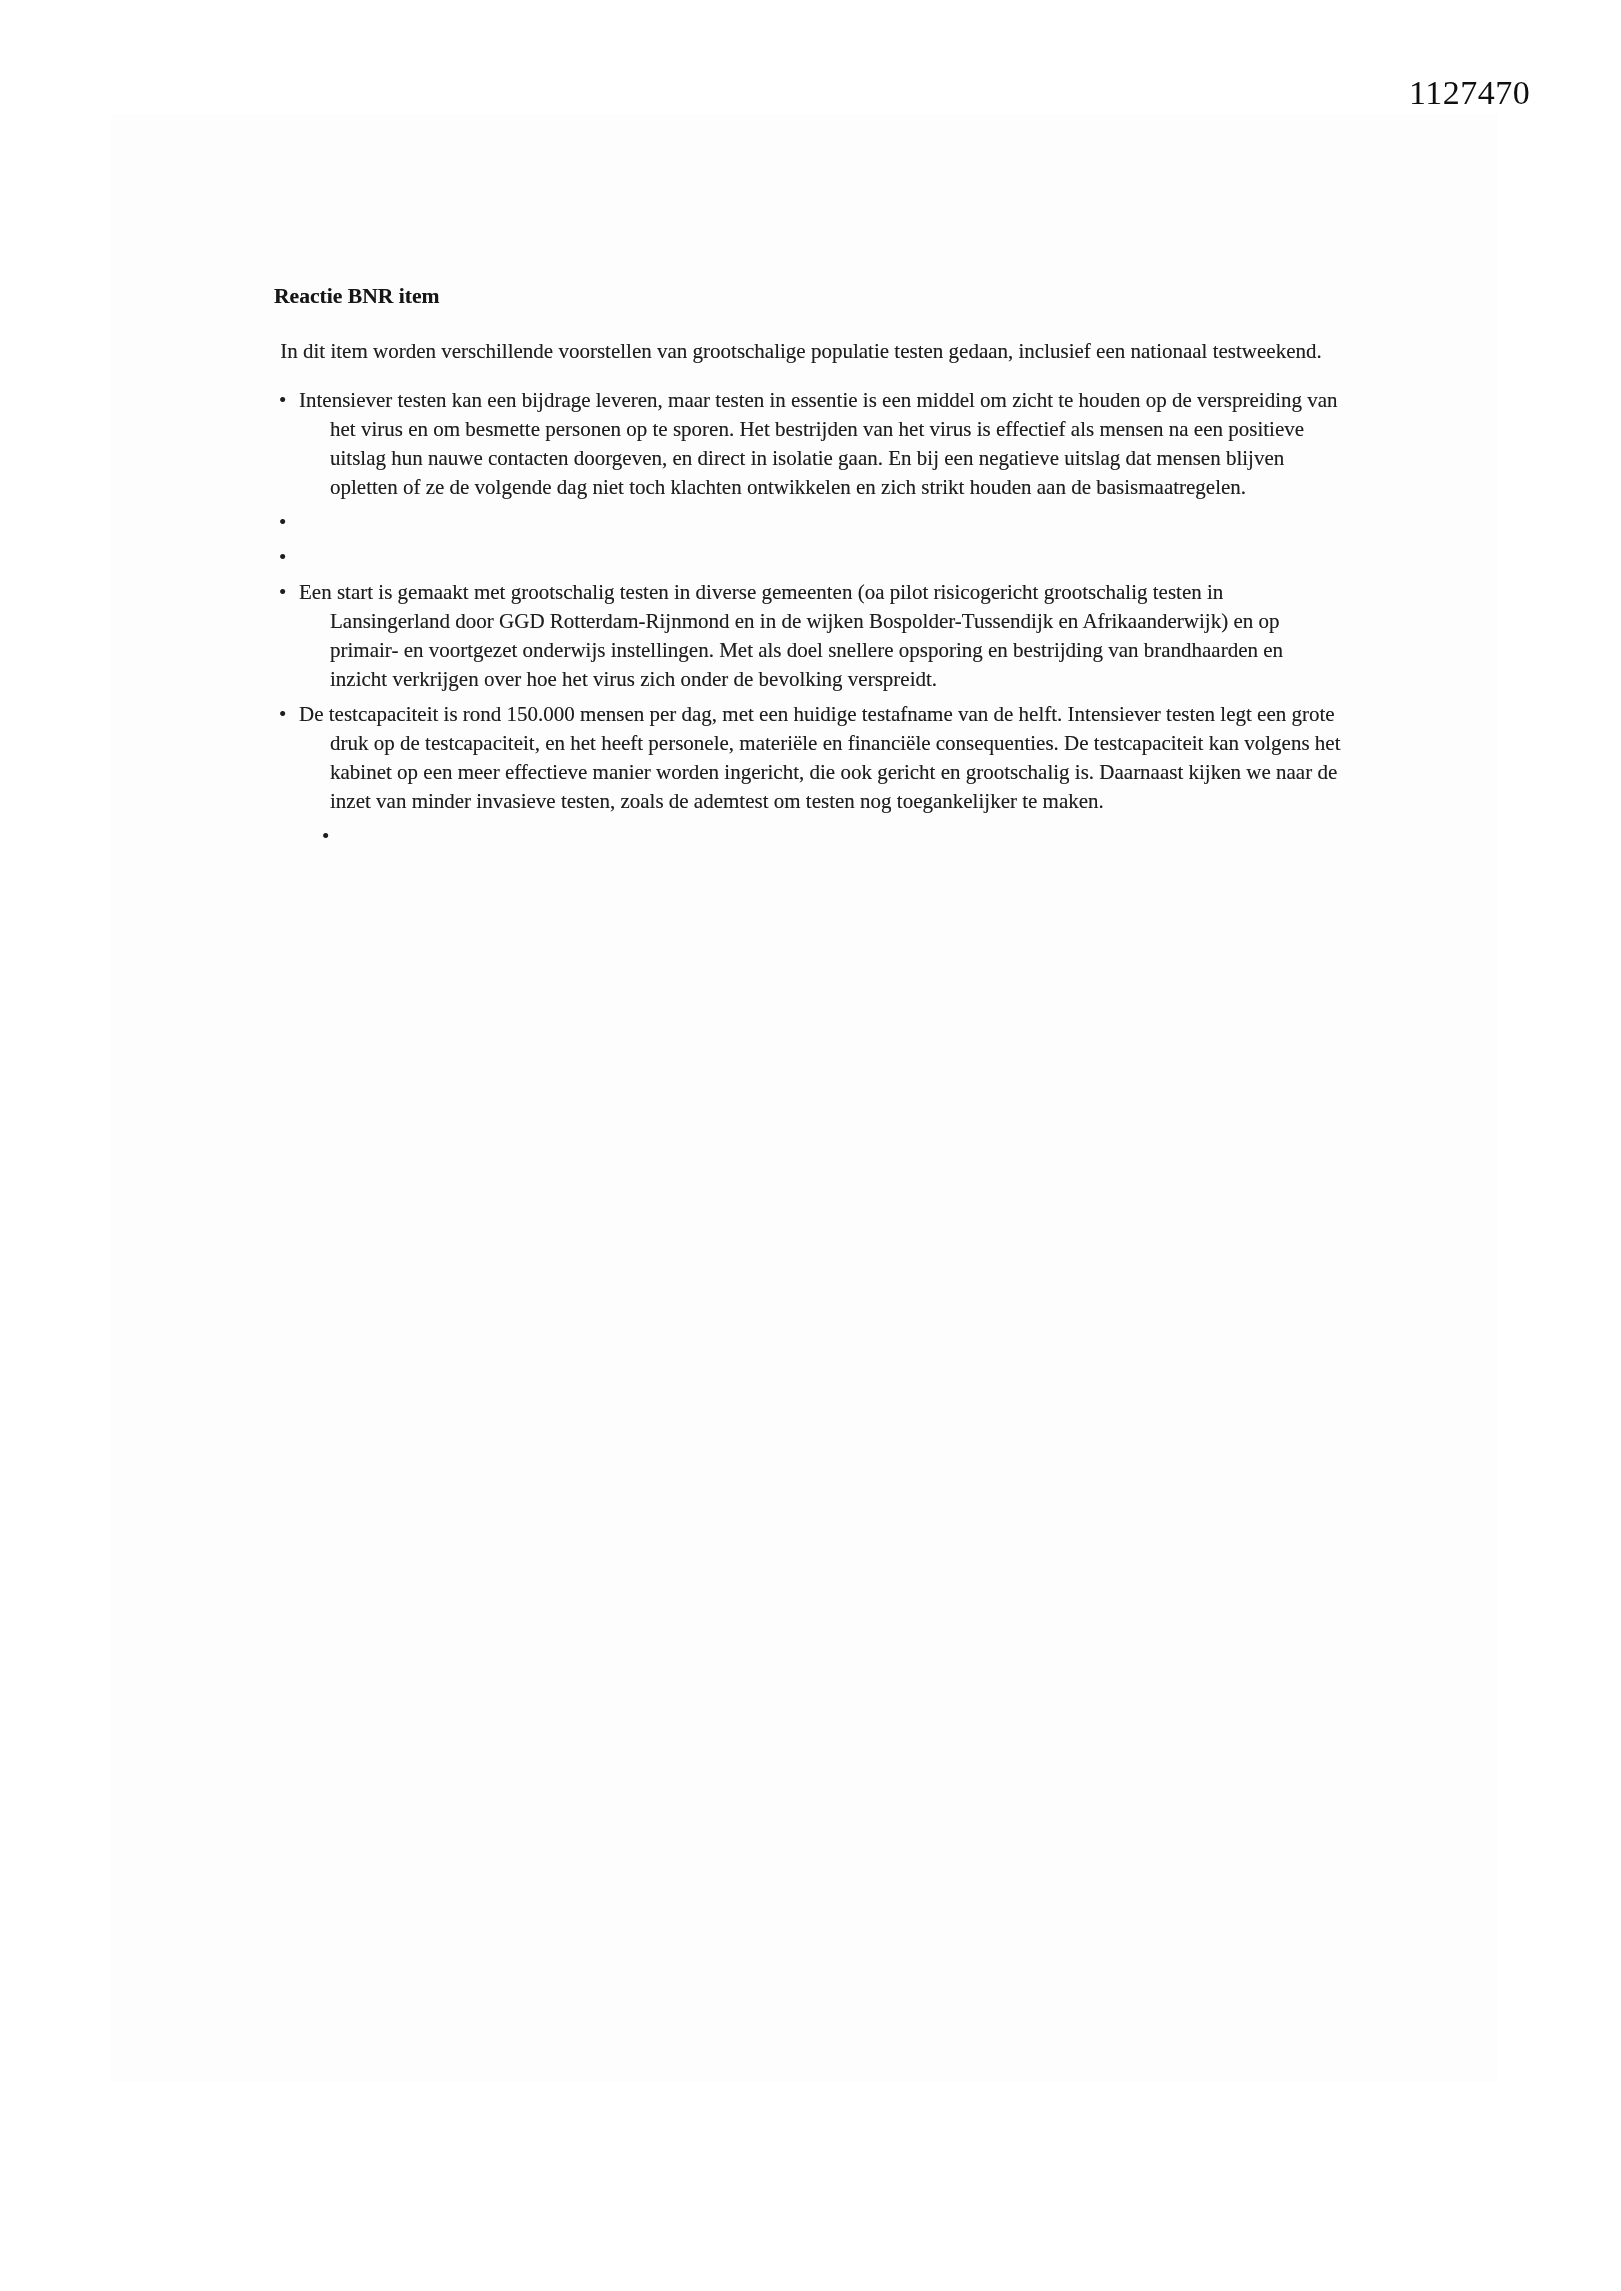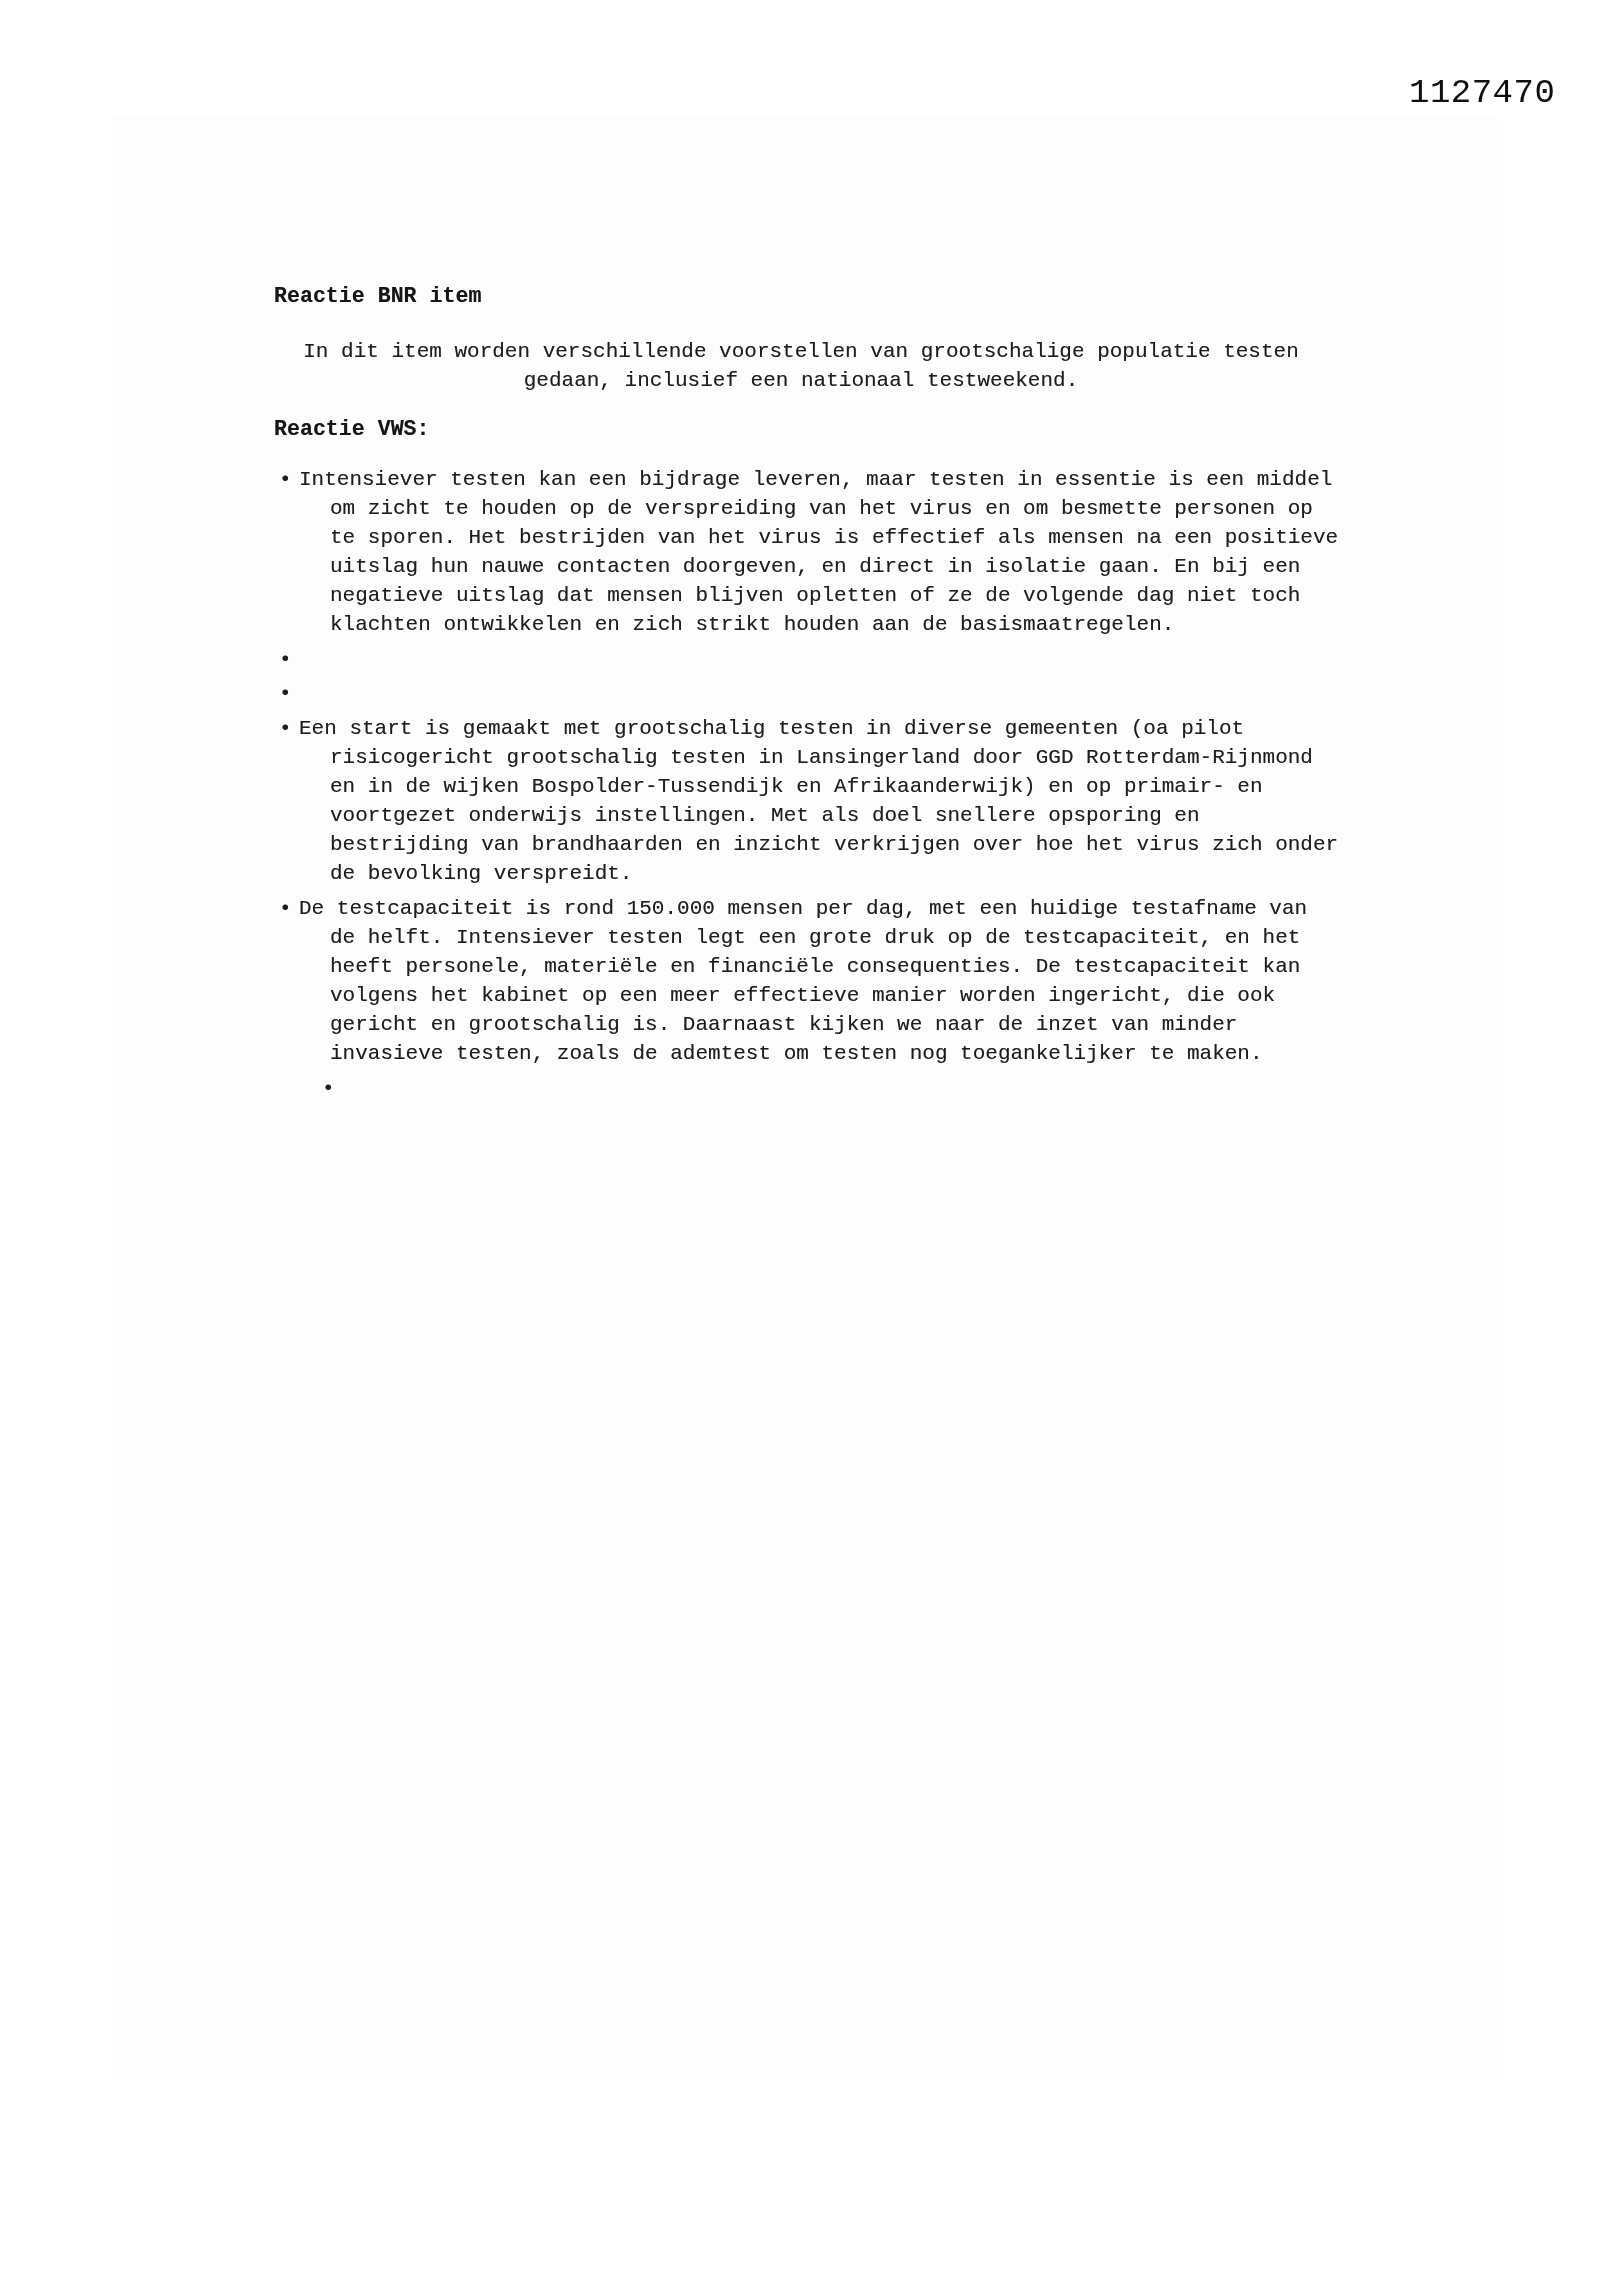--- a/index.html
+++ b/index.html
@@ -6,21 +6,21 @@
     margin: 0;
     padding: 0;
     background: #ffffff;
   }
   .canvas {
     position: relative;
     width: 1621px;
     height: 2236px;
     background: #ffffff;
     overflow: hidden;
-    font-family: Liberation Mono, monospace;
+    font-family: Liberation Serif, serif;
     color: #1e1e1e;
     border-radius: 31px;
   }
   .doc-number {
     position: absolute;
     top: 74px;
     left: 1409px;
     width: 142px;
     font-size: 34px;
     font-weight: 400;
@@ -101,21 +101,20 @@
 
   <div class="doc-number">1127470</div>
 
   <div class="page">
     <div class="content">
 
       <h1 class="doc-title">Reactie BNR item</h1>
 
       <p class="intro">In dit item worden verschillende voorstellen van grootschalige populatie testen gedaan, inclusief een nationaal testweekend.</p>
 
-      <h2 class="section-heading">Reactie VWS:</h2>
 
       <ul class="bullets">
 
         <li>
           <span class="bullet-marker">•</span>
           <span>Intensiever testen kan een bijdrage leveren, maar testen in essentie is een middel om zicht te houden op de verspreiding van het virus en om besmette personen op te sporen. Het bestrijden van het virus is effectief als mensen na een positieve uitslag hun nauwe contacten doorgeven, en direct in isolatie gaan. En bij een negatieve uitslag dat mensen blijven opletten of ze de volgende dag niet toch klachten ontwikkelen en zich strikt houden aan de basismaatregelen.</span>
         </li>
 
         <li>
           <span class="bullet-marker">•</span>

